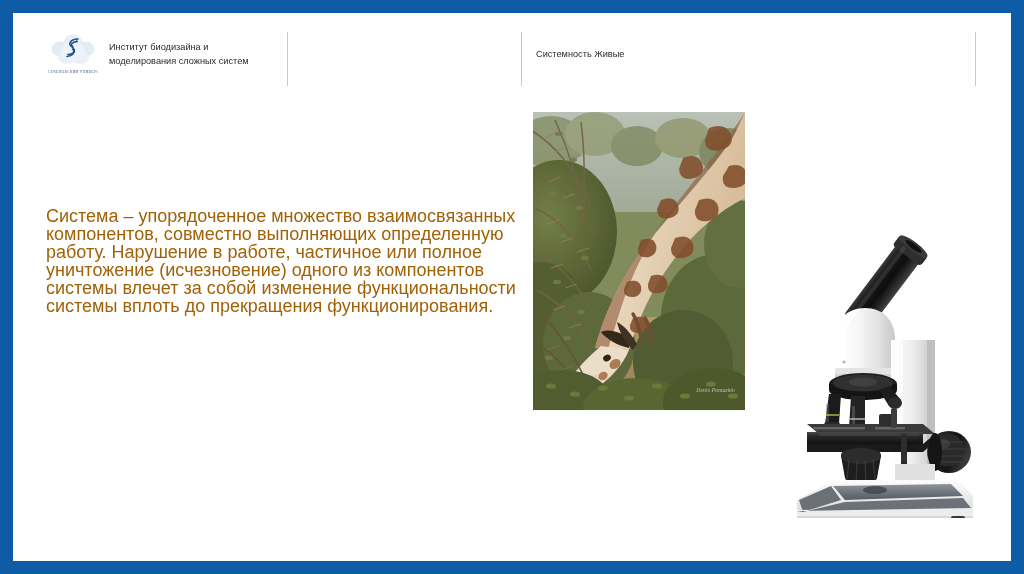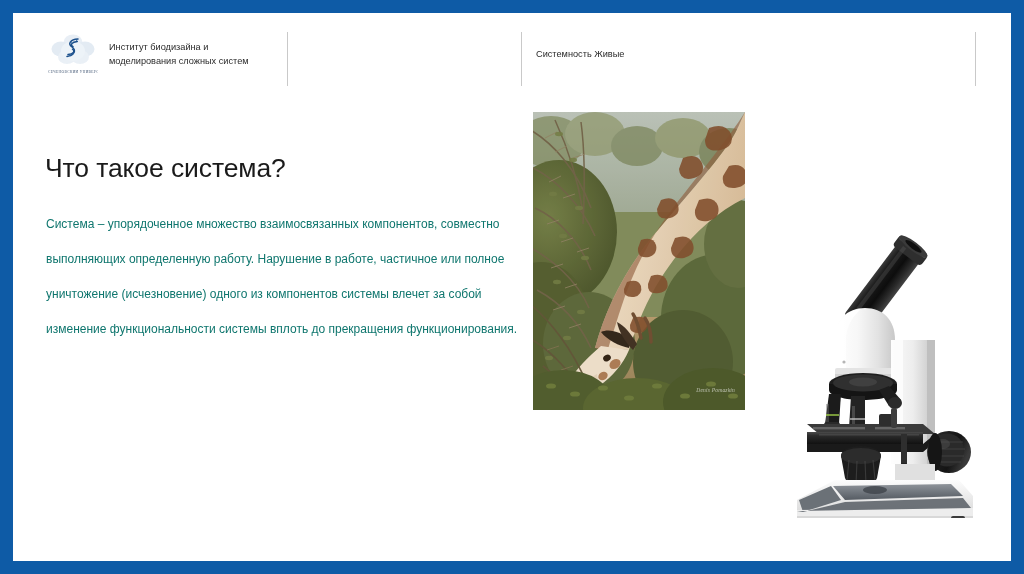--- a/index.html
+++ b/index.html
@@ -101,23 +101,23 @@
 
   
   #body-text {
     position: absolute;
     left: 33px;
     top: 194px;
     width: 480px;
   }
   .para {
     margin: 0 0 18px 0;
-    font-size: 12px;
-    line-height: 35px;
-    color: #0f766e;
+    font-size: 18px;
+    line-height: 18px;
+    color: #a16207;
     font-family: "Liberation Sans", sans-serif;
   }
   .para:last-child { margin-bottom: 0; }
 
   
   #giraffe-photo {
     position: absolute;
     left: 520px;
     top: 99px;
     width: 212px;
@@ -184,21 +184,20 @@
       </div>
 
       <div class="hdr-divider" style="left:274px"></div>
       <div class="hdr-divider" style="left:508px"></div>
       <div class="hdr-divider" style="left:962px"></div>
 
       <div class="hdr-label" id="hdr-institute">Институт биодизайна и моделирования сложных систем</div>
       <div class="hdr-label" id="hdr-course">Системность Живые</div>
     </div>
 
-    <h1 id="page-title">Что такое система?</h1>
 
     <div id="body-text">
       <p class="para">Система – упорядоченное множество взаимосвязанных компонентов, совместно выполняющих определенную работу. Нарушение в работе, частичное или полное уничтожение (исчезновение) одного из компонентов системы влечет за собой изменение функциональности системы вплоть до прекращения функционирования.</p>
     </div>
 
     <div id="giraffe-photo">
       <svg width="212" height="298" viewBox="0 0 212 298" xmlns="http://www.w3.org/2000/svg">
         <defs>
           <linearGradient id="skyG" x1="0" y1="0" x2="0" y2="1">
             <stop offset="0%" stop-color="#b9c4bd"></stop>

